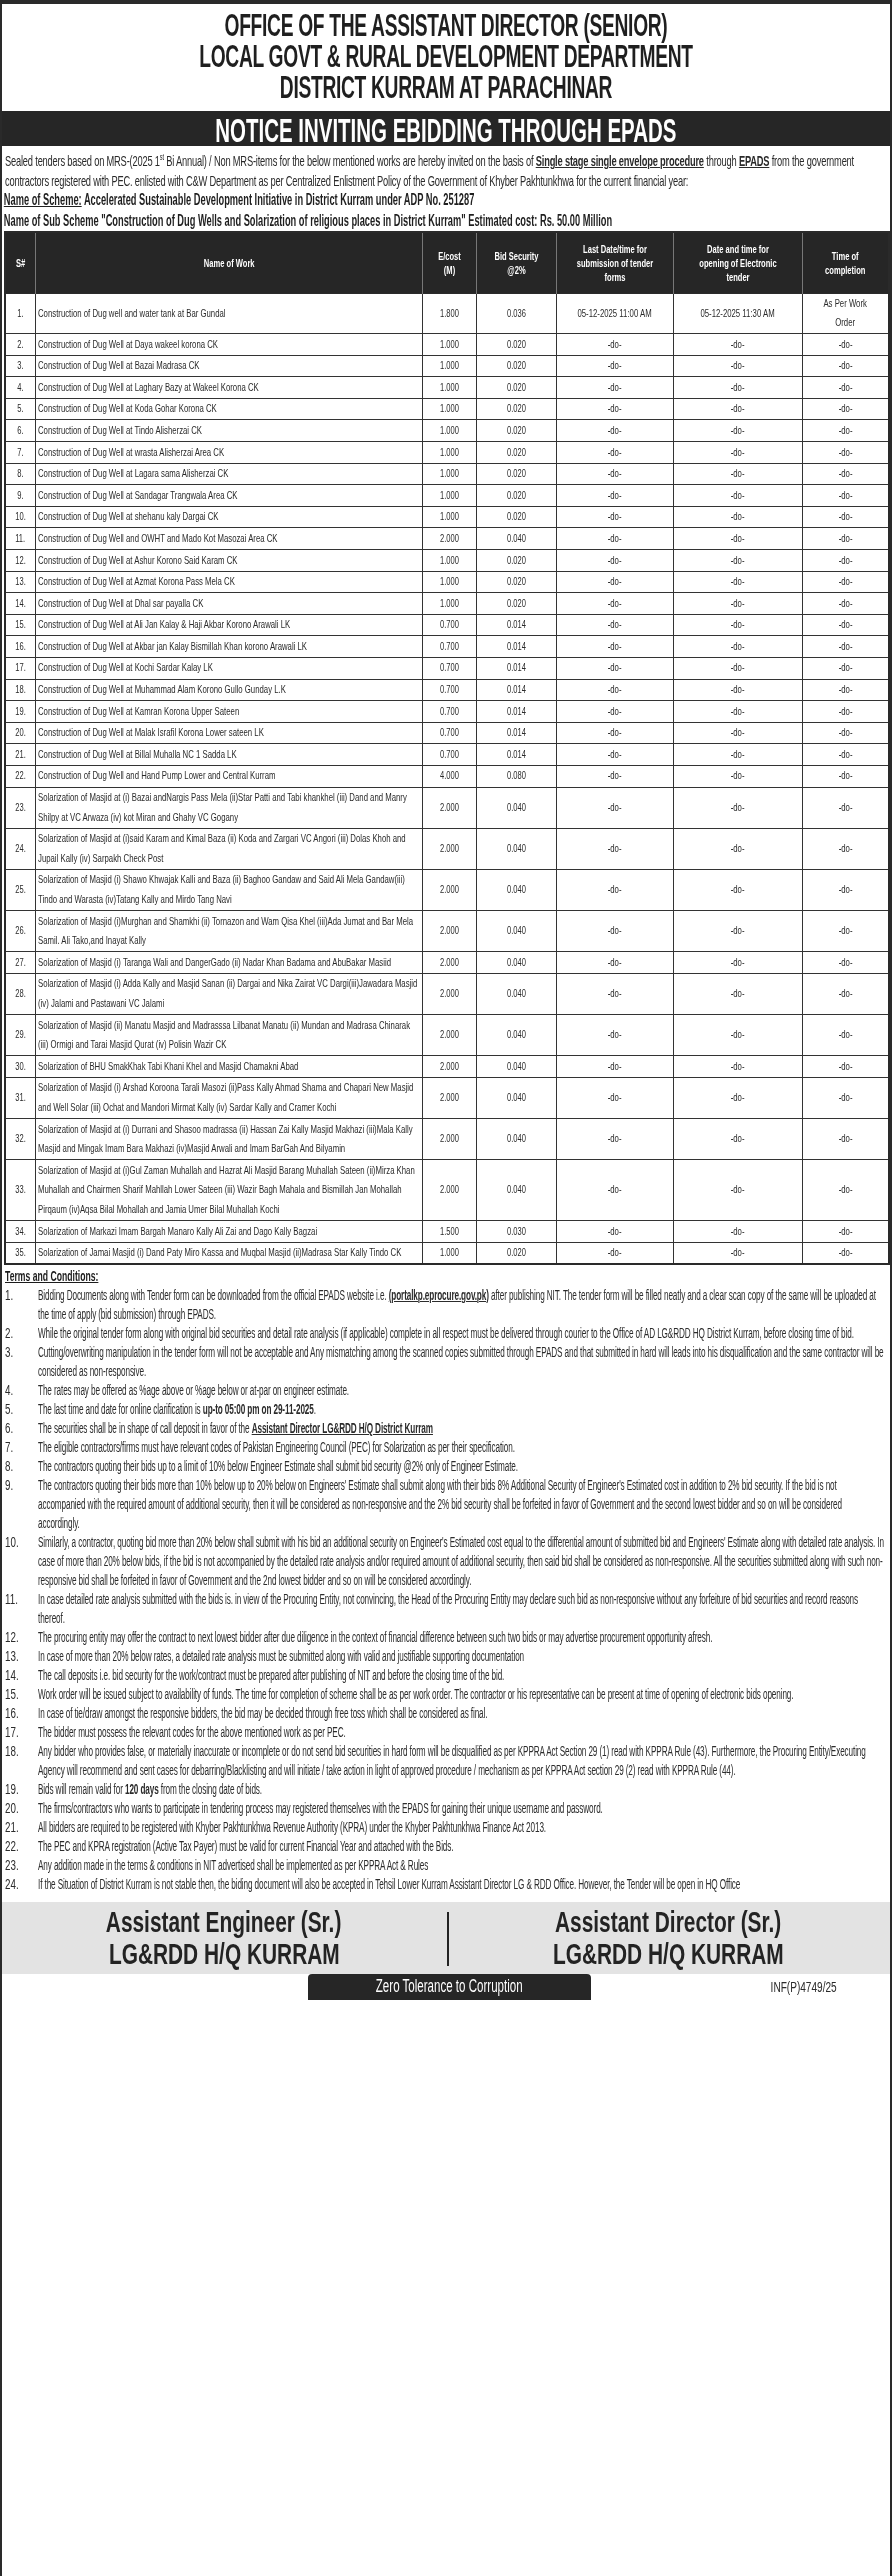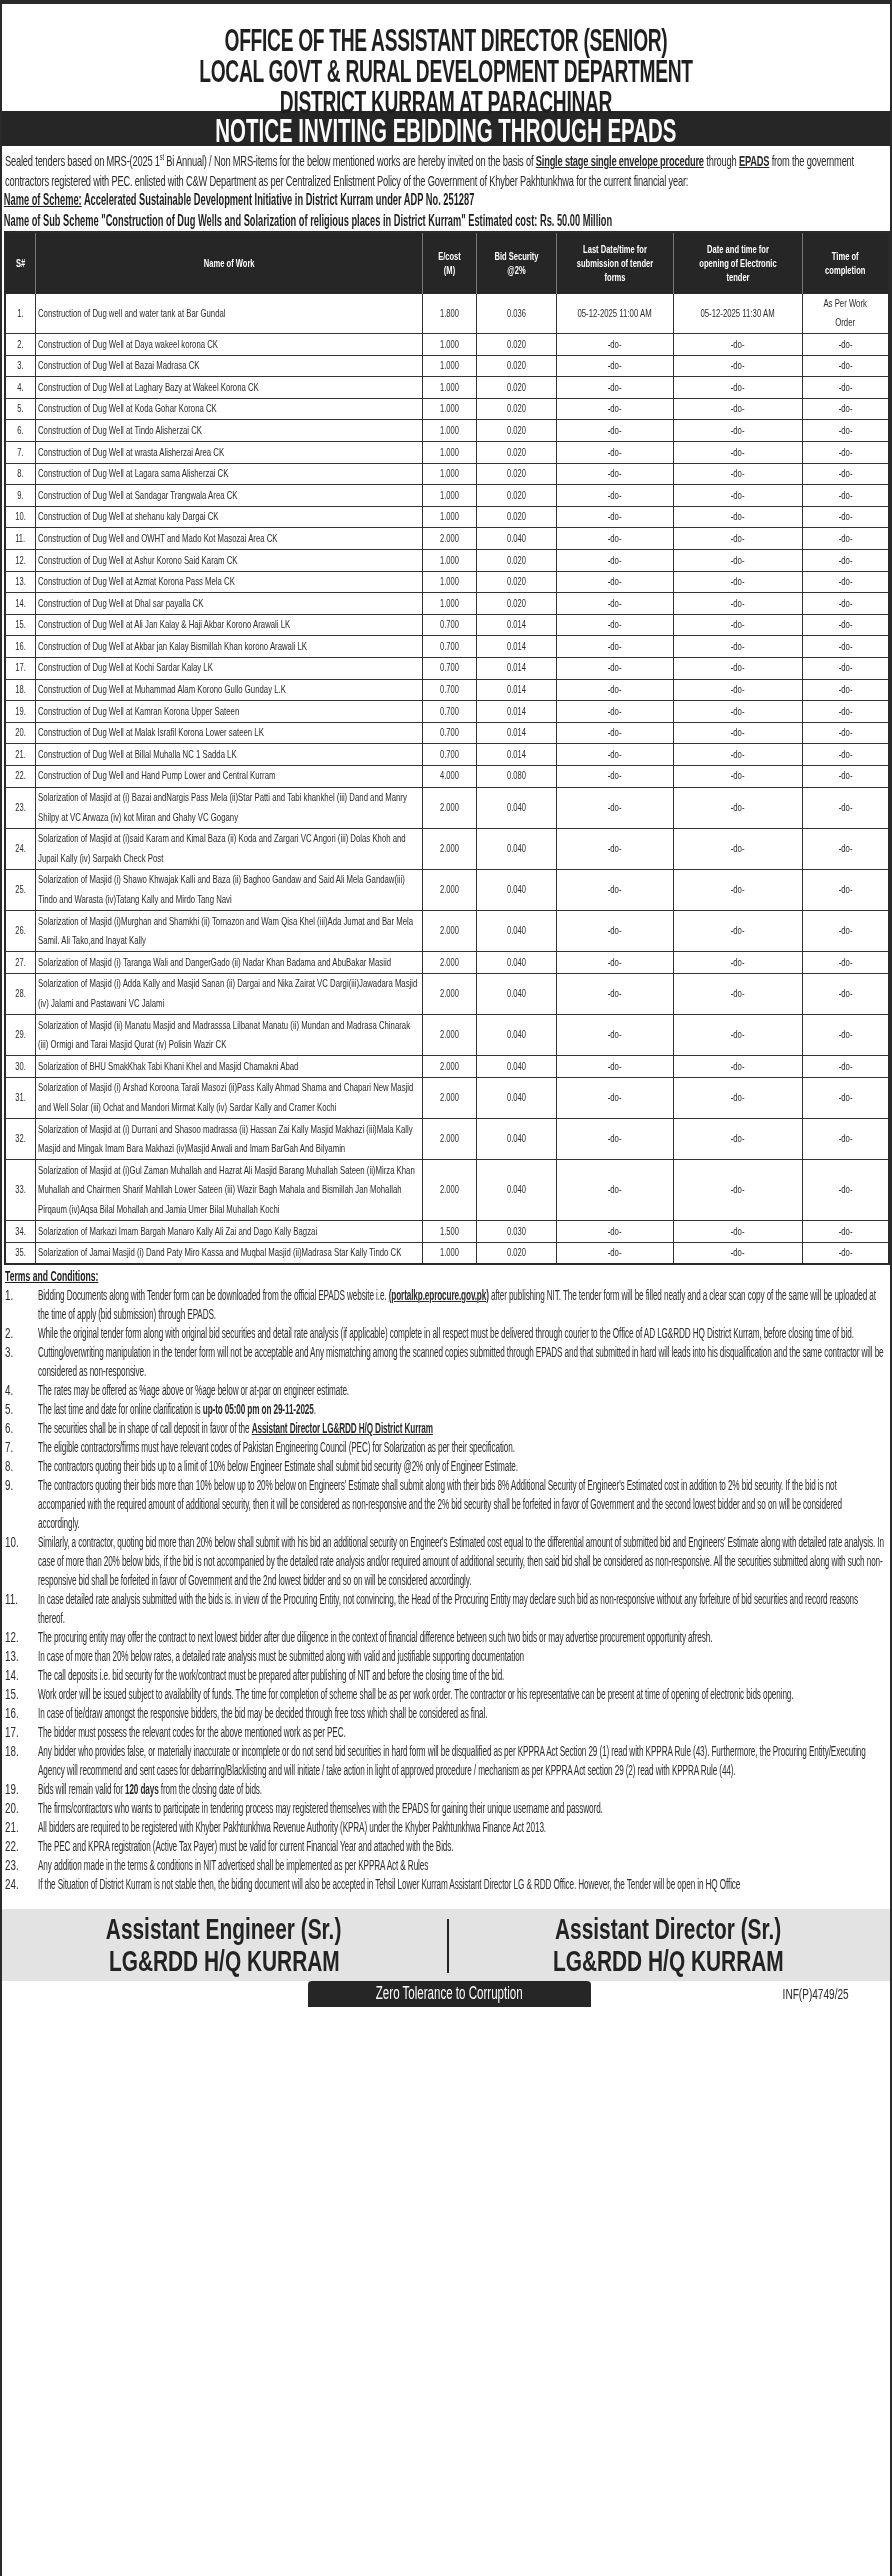--- a/index.html
+++ b/index.html
@@ -3,21 +3,21 @@
 <meta charset="utf-8">
 <style>
   * { box-sizing: border-box; margin: 0; padding: 0; }
   html, body { width: 892px; background: #ffffff; }
   body { font-family: "Liberation Sans", sans-serif; color: #1c1c1c; }
   .page {
     width: 892px; height: 2742px; position: relative; overflow: hidden;
     border: 2.6px solid #2a2a2a; border-top-width: 4.1px;
   }
   .header {
-    height: 107px; text-align: center; padding-top: 21px;
+    height: 107px; text-align: center; padding-top: 6px;
   }
   .header .line {
     font-family: "Liberation Sans", sans-serif; font-weight: bold;
     font-size: 31px; line-height: 31px; letter-spacing: -0.5px;
     display: block; transform: scaleX(0.62); transform-origin: center;
     white-space: nowrap; color: #1f1f1f;
   }
   .banner {
     background: #262626; color: #fff; height: 35px; text-align: center;
   }
@@ -75,40 +75,40 @@
   .terms li .n {
     position: absolute; left: 0; top: 0; display: inline-block;
     transform: scaleX(0.7); transform-origin: left;
   }
   .terms li .t {
     display: block; transform: scaleX(0.585); transform-origin: left;
     width: 171%; letter-spacing: -0.2px;
   }
   .terms li .ul { text-decoration: underline; font-weight: bold; }
   .sig {
-    background: #e3e3e3; height: 72px; position: relative; margin-top: 15px;
+    background: #e3e3e3; height: 72px; position: relative; margin-top: 8px;
     display: flex; align-items: center;
   }
   .sig .block {
     width: 50%; text-align: center; font-weight: bold; font-size: 29px; line-height: 32px;
     color: #232323;
   }
   .sig .block span { display:inline-block; transform: scaleX(0.72); white-space: nowrap; }
   .sig .divider {
     position: absolute; left: 445px; top: 10.3px; width: 2.1px; height: 54px; background: #232323;
   }
   .footer { height: 26px; position: relative; }
   .zt {
     position: absolute; left: 306px; top: 0; width: 283px; height: 26px;
     background: #262626; color: #fff; border-radius: 4.1px 4.1px 0 0; text-align: center;
     font-size: 17.5px; line-height: 25px;
   }
   .zt span { display: inline-block; transform: scaleX(0.66); white-space: nowrap; }
   .inf {
-    position: absolute; right: 41px; top: 4.1px; font-size: 15.5px; color: #2a2a2a;
+    position: absolute; right: 53px; top: 4.1px; font-size: 15.5px; color: #2a2a2a;
   }
   .inf span { display:inline-block; transform: scaleX(0.65); transform-origin: right; }
   sup { font-size: 60%; }
 </style>
 </head>
 <body>
 
 <div class="page">
 
   <div class="header">

